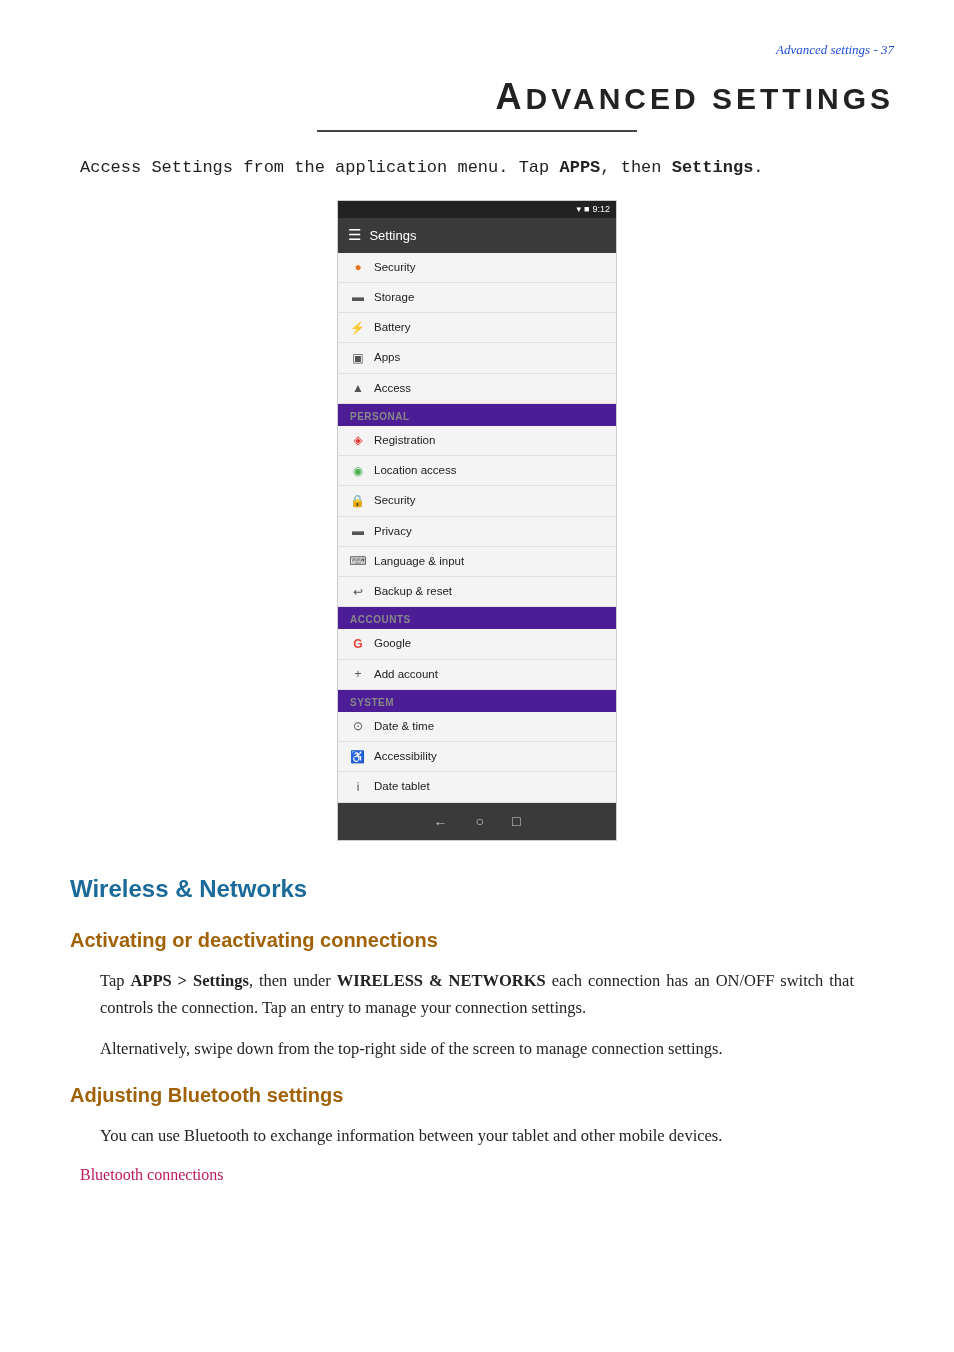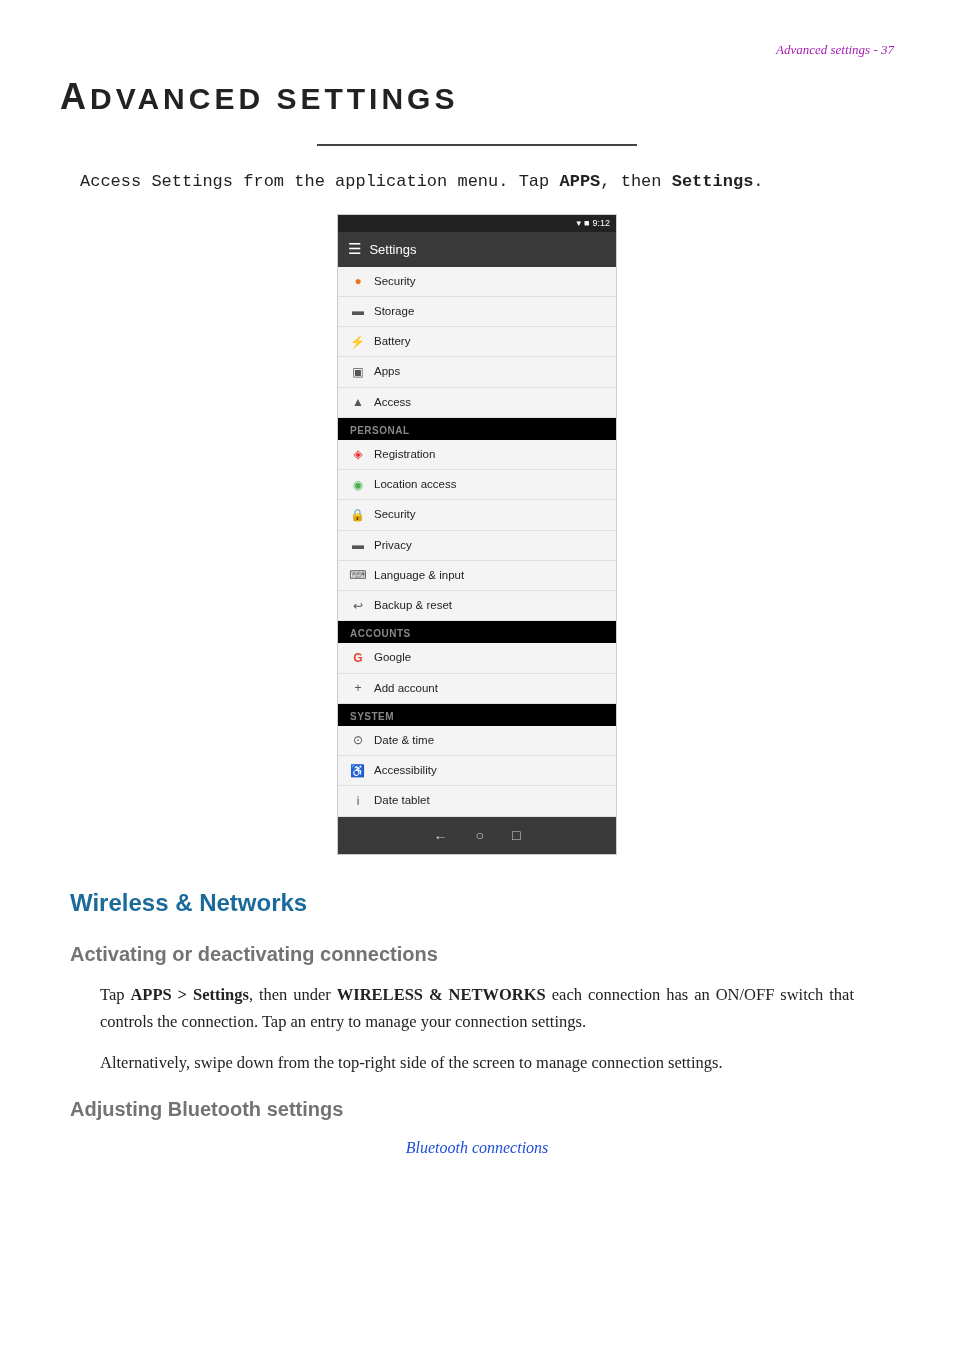--- a/index.html
+++ b/index.html
@@ -12,32 +12,32 @@
       font-size: 17px;
       line-height: 1.5;
     }
     .page {
       padding: 40px 60px 60px 60px;
     }
     .page-number {
       text-align: right;
       font-style: italic;
       font-size: 13px;
-      color: #a21caf;
+      color: #1d4ed8;
       margin-bottom: 10px;
     }
     .chapter-title {
-      text-align: left;
+      text-align: right;
       font-family: Arial, sans-serif;
       font-size: 30px;
       font-weight: bold;
       letter-spacing: 4px;
       text-transform: uppercase;
       color: #222;
-      margin-bottom: 20px;
+      margin-bottom: 6px;
     }
     .chapter-title .first-letter {
       font-variant: small-caps;
       font-size: 36px;
     }
     .title-underline {
       width: 320px;
       margin: 0 auto 22px auto;
       border-bottom: 2px solid #444;
     }
@@ -111,21 +111,21 @@
       align-items: center;
       justify-content: center;
       font-size: 12px;
     }
     .settings-section-label {
       padding: 5px 12px 2px 12px;
       font-size: 10px;
       color: #888;
       font-weight: bold;
       letter-spacing: 0.5px;
-      background: #000000;
+      background: #4c1d95;
       text-transform: uppercase;
     }
     .device-navbar {
       background: #3a3a3a;
       display: flex;
       justify-content: center;
       align-items: center;
       gap: 28px;
       padding: 8px 0;
     }
@@ -140,43 +140,41 @@
       font-weight: bold;
       color: #1a6b9a;
       margin-top: 10px;
       margin-bottom: 12px;
       padding: 0 10px;
     }
     .subsection-title {
       font-family: Arial, sans-serif;
       font-size: 20px;
       font-weight: bold;
-      color: #737373;
+      color: #a16207;
       margin-top: 18px;
       margin-bottom: 12px;
       padding: 0 10px;
     }
     .body-para {
       text-align: justify;
       margin-bottom: 14px;
       padding: 0 40px;
       font-size: 16.5px;
       line-height: 1.65;
     }
     .body-para strong {
       font-weight: bold;
     }
     .subsection-italic {
-      font-style: italic;
       font-size: 16px;
-      color: #1d4ed8;
+      color: #be185d;
       padding: 0 20px;
       margin-bottom: 6px;
       margin-top: 10px;
-      text-align: center;
     }
     
     .icon-orange { color: #e87722; }
     .icon-gray { color: #555; }
     .icon-green { color: #4caf50; }
     .icon-red { color: #e53935; }
     .icon-g-red { color: #ea4335; }
   </style>
 </head>
 <body>
@@ -294,17 +292,20 @@
 
   <p class="body-para">
     Tap <strong>APPS &gt; Settings</strong>, then under <strong>WIRELESS &amp; NETWORKS</strong> each connection has an ON/OFF switch that controls the connection. Tap an entry to manage your connection settings.
   </p>
   <p class="body-para">
     Alternatively, swipe down from the top-right side of the screen to manage connection settings.
   </p>
 
   <h3 class="subsection-title">Adjusting Bluetooth settings</h3>
 
+  <p class="body-para">
+    You can use Bluetooth to exchange information between your tablet and other mobile devices.
+  </p>
 
   <p class="subsection-italic">Bluetooth connections</p>
 
 
 </div>
 
 </body></html>

